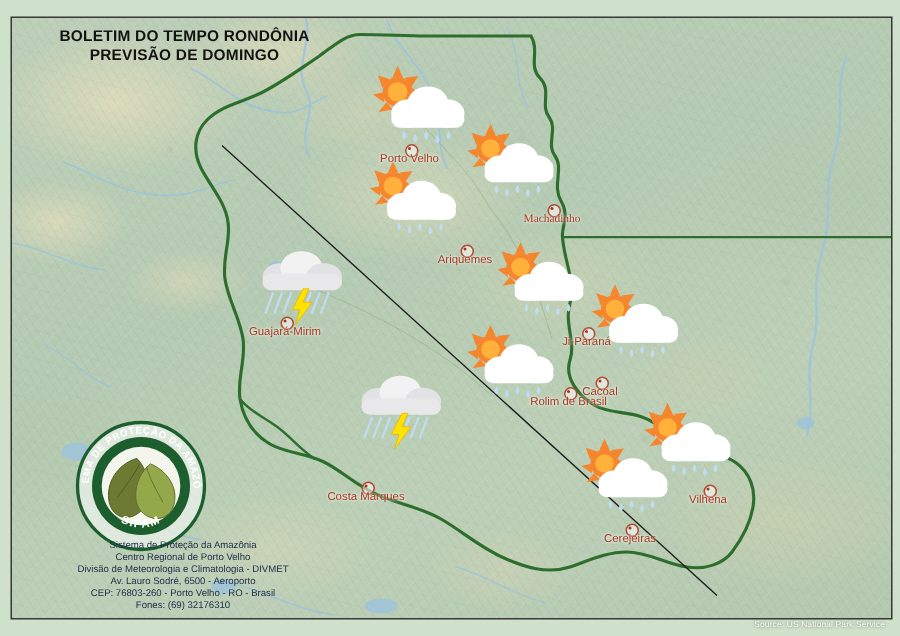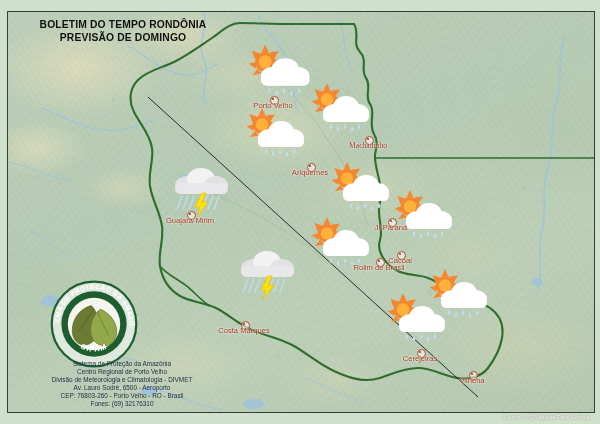--- a/index.html
+++ b/index.html
@@ -461,21 +461,21 @@
         <span class="clabel">Ji-Paraná</span>
       </div>
       <div class="city" style="left: 400px; top: 254px; width: 8px; height: 8px;">
         <span class="cmark"></span>
         <span class="clabel">Cacoal</span>
       </div>
       <div class="city" style="left: 379px; top: 261px; width: 8px; height: 8px;">
         <span class="cmark"></span>
         <span class="clabel">Rolim de Brasil</span>
       </div>
-      <div class="city" style="left: 472px; top: 326px; width: 8px; height: 8px; margin-top: 48px;">
+      <div class="city" style="left: 472px; top: 326px; width: 8px; height: 8px;">
         <span class="cmark"></span>
         <span class="clabel">Vilhena</span>
       </div>
       <div class="city" style="left: 420px; top: 352px; width: 8px; height: 8px; text-decoration: underline;">
         <span class="cmark"></span>
         <span class="clabel">Cerejeiras</span>
       </div>
       <div class="city" style="left: 190px; top: 214px; width: 8px; height: 8px; text-align: right;">
         <span class="cmark"></span>
         <span class="clabel">Guajará-Mirim</span>

